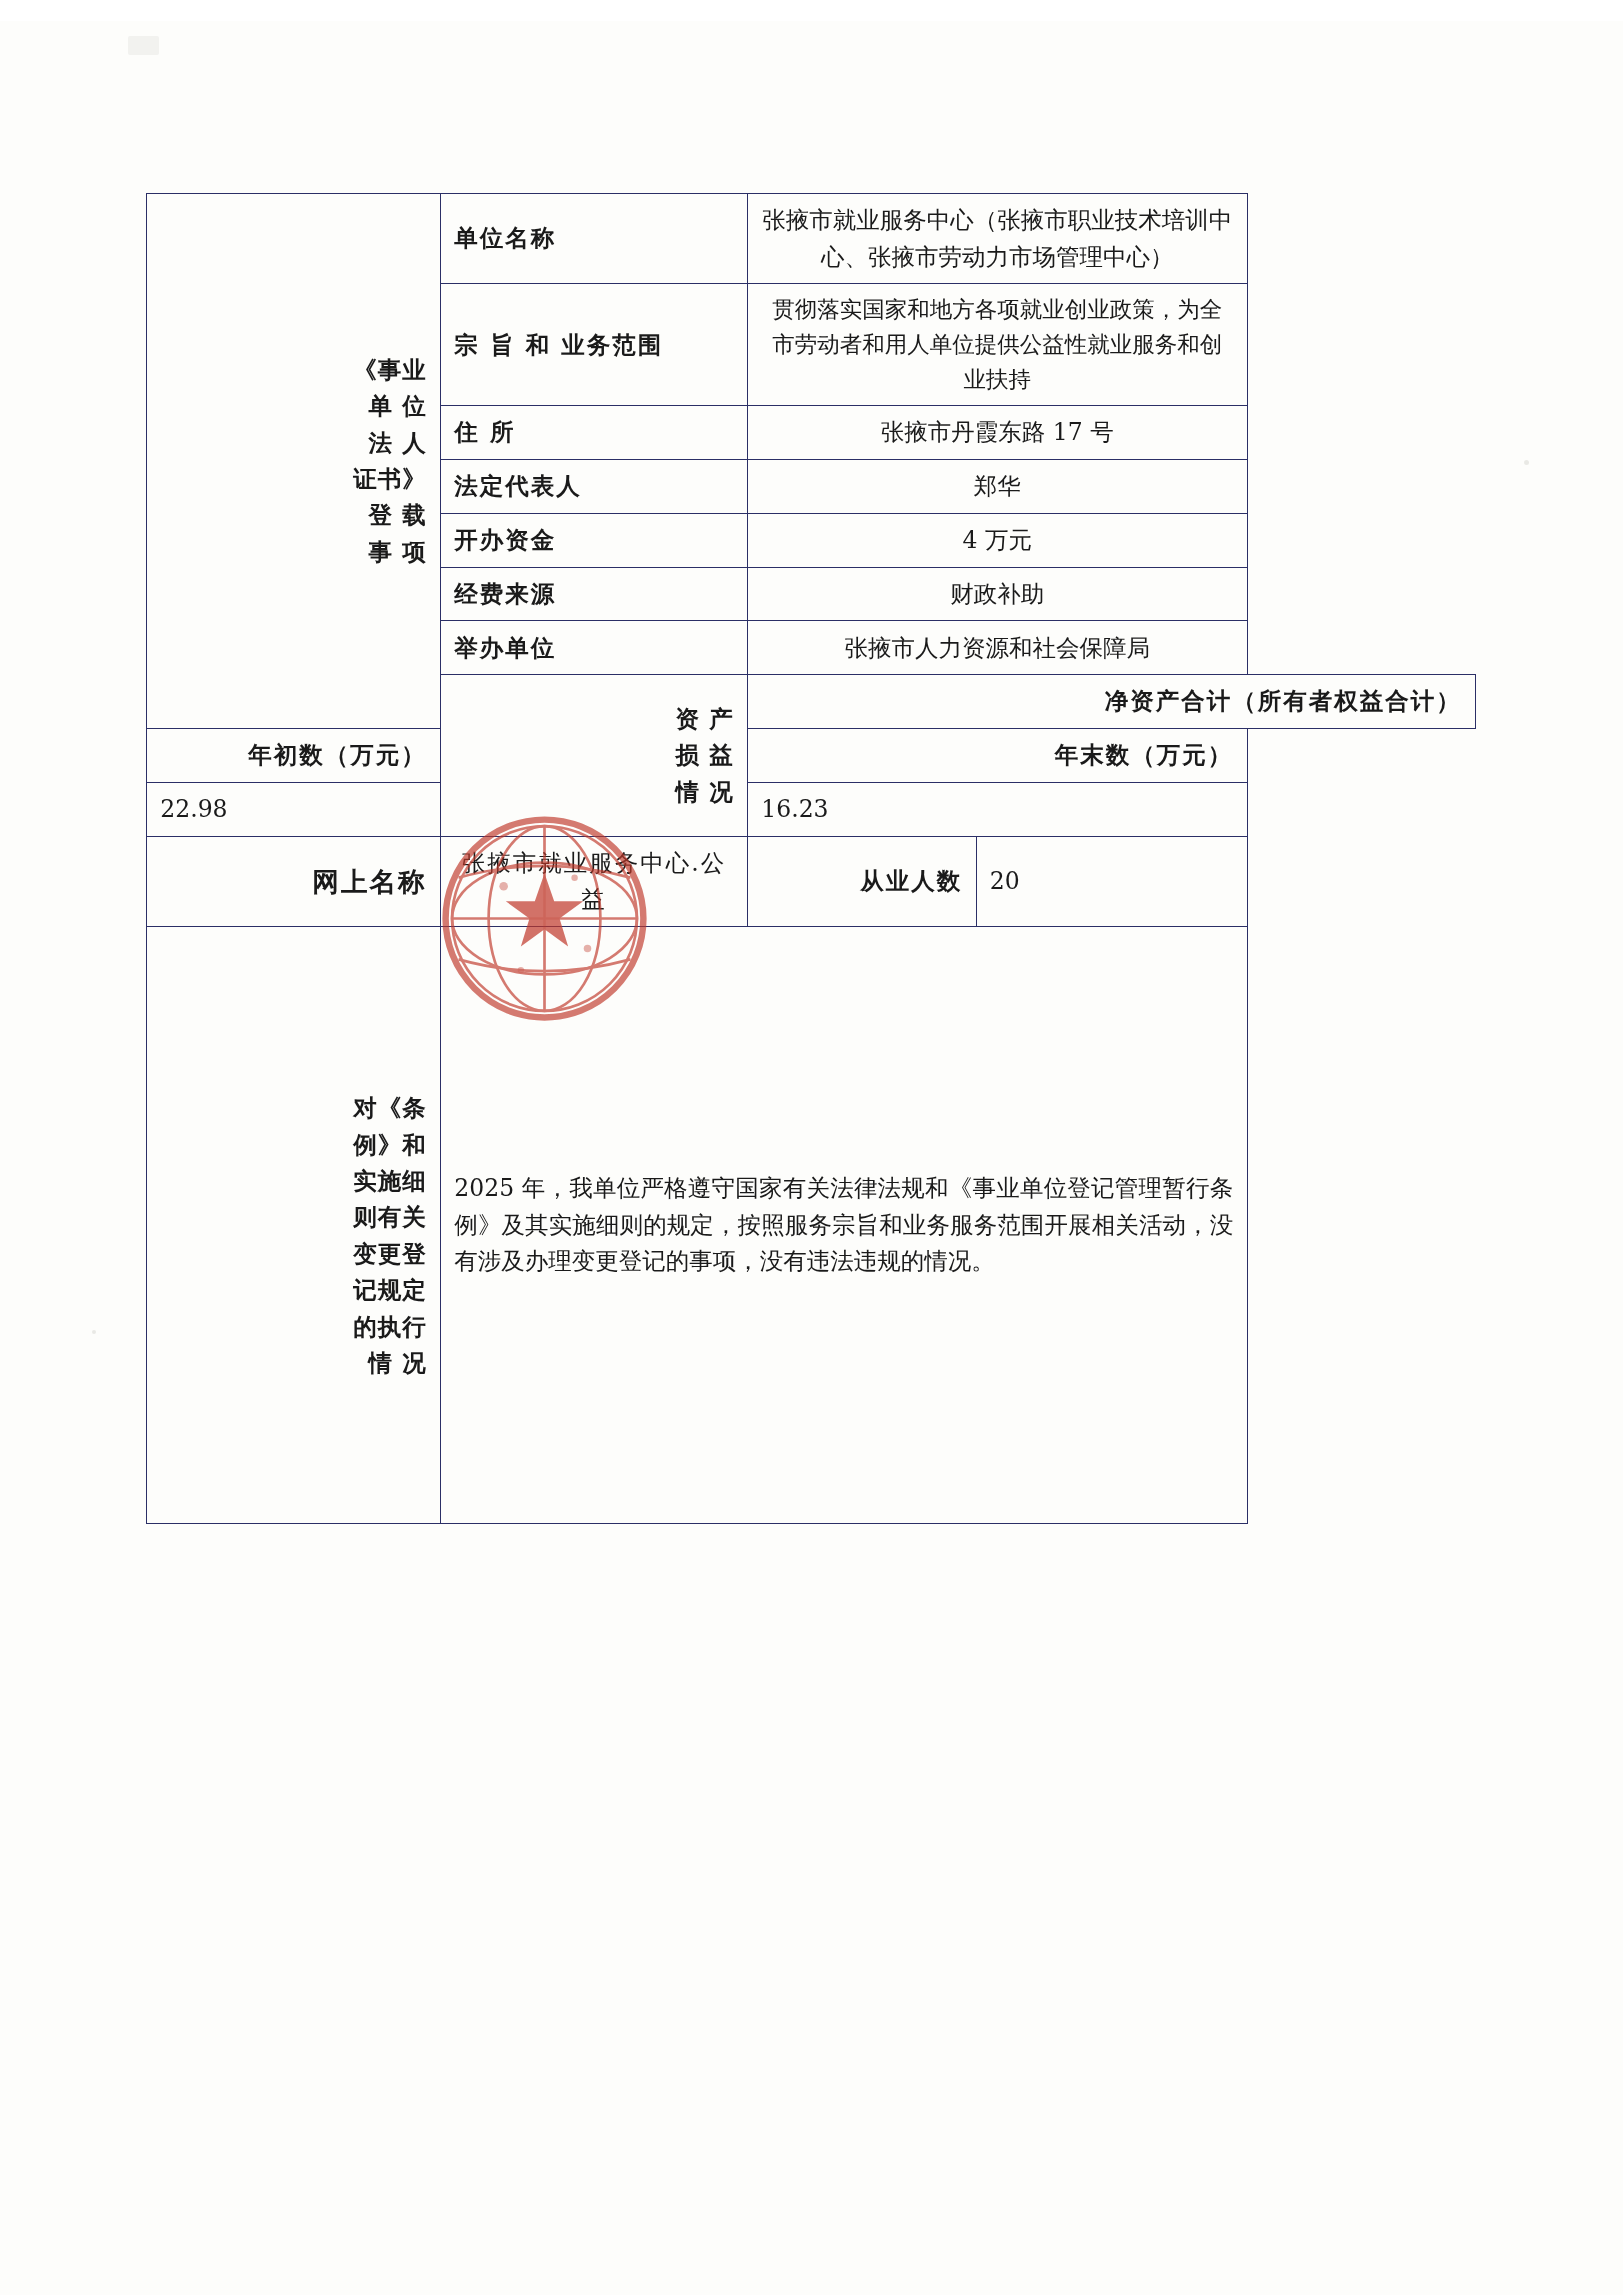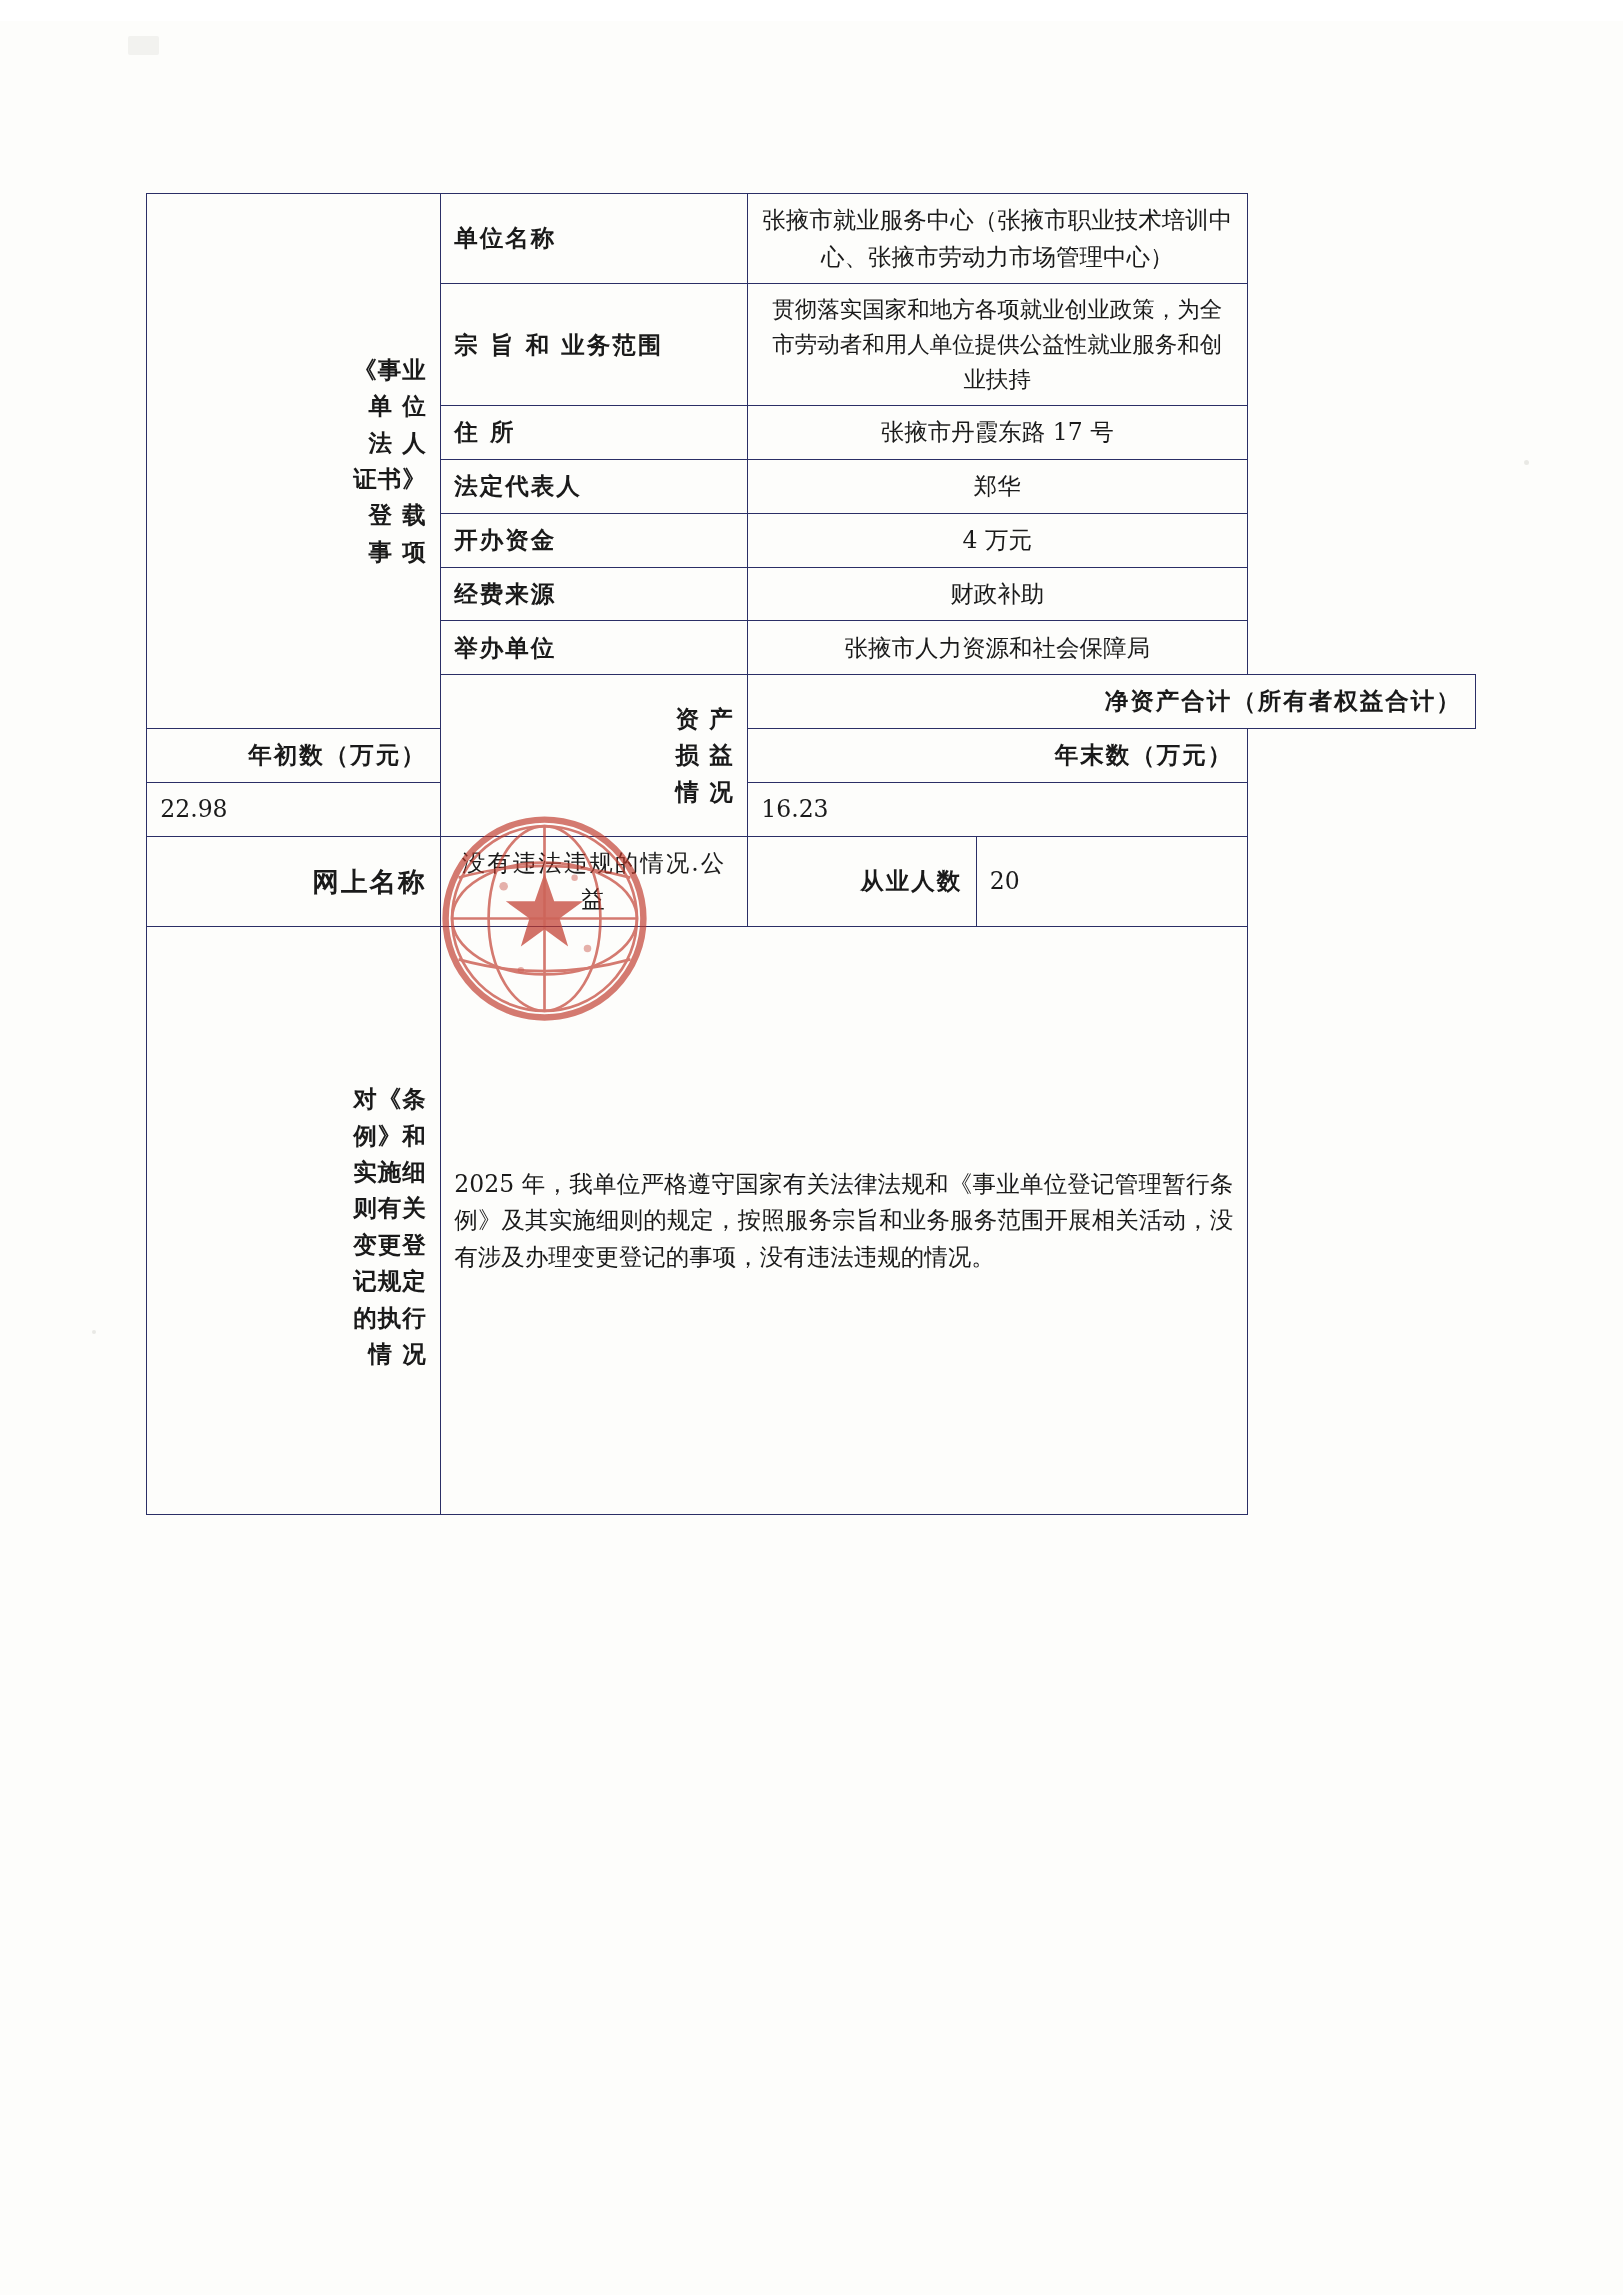--- a/index.html
+++ b/index.html
@@ -199,27 +199,27 @@
       <td class="head-center" colspan="1">年初数（万元）</td>
       <td class="head-center" colspan="2">年末数（万元）</td>
     </tr>
     <tr>
       <td class="num" colspan="1">22.98</td>
       <td class="num" colspan="2">16.23</td>
     </tr>
 
     <tr>
       <td class="vlabel" style="font-size:26.6px;letter-spacing:2px;">网上名称</td>
-      <td class="value" colspan="1" style="letter-spacing:2px;">没有违法违规的情况.公益</td>
+      <td class="value" colspan="1" style="letter-spacing:2px;">张掖市就业服务中心.公益</td>
       <td class="head-center">从业人数</td>
       <td class="num">20</td>
     </tr>
 
     <tr>
-      <td class="vlabel tall-top" style="height:558px;padding-top:21px;">
+      <td class="vlabel tall-top" style="height:558px;padding-top:30px;">
         <span class="ln">对《条</span>
         <span class="ln">例》和</span>
         <span class="ln">实施细</span>
         <span class="ln">则有关</span>
         <span class="ln">变更登</span>
         <span class="ln">记规定</span>
         <span class="ln">的执行</span>
         <span class="ln">情 况</span>
       </td>
       <td class="para" colspan="3">2025 年，我单位严格遵守国家有关法律法规和《事业单位登记管理暂行条例》及其实施细则的规定，按照服务宗旨和业务服务范围开展相关活动，没有涉及办理变更登记的事项，没有违法违规的情况。</td>

